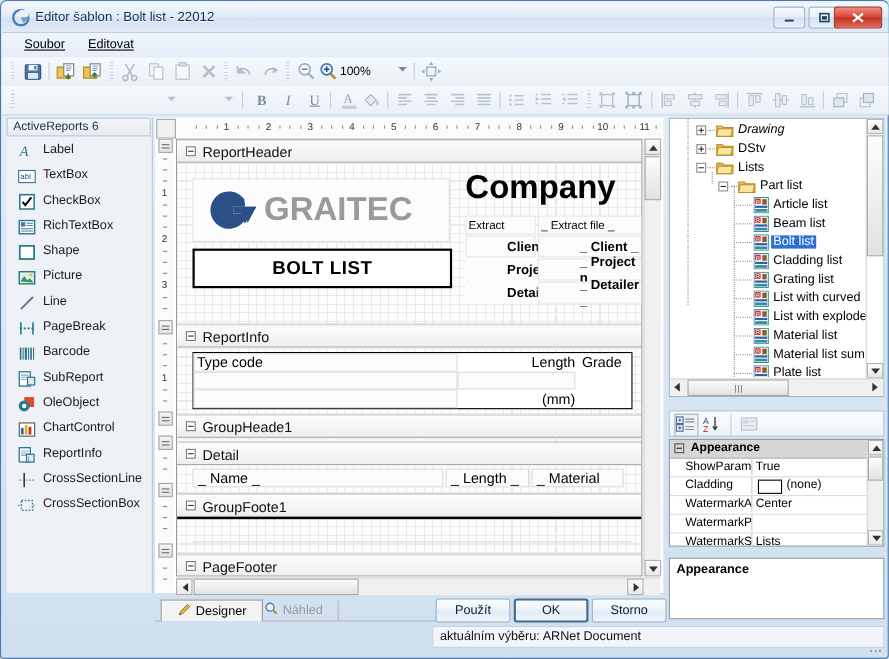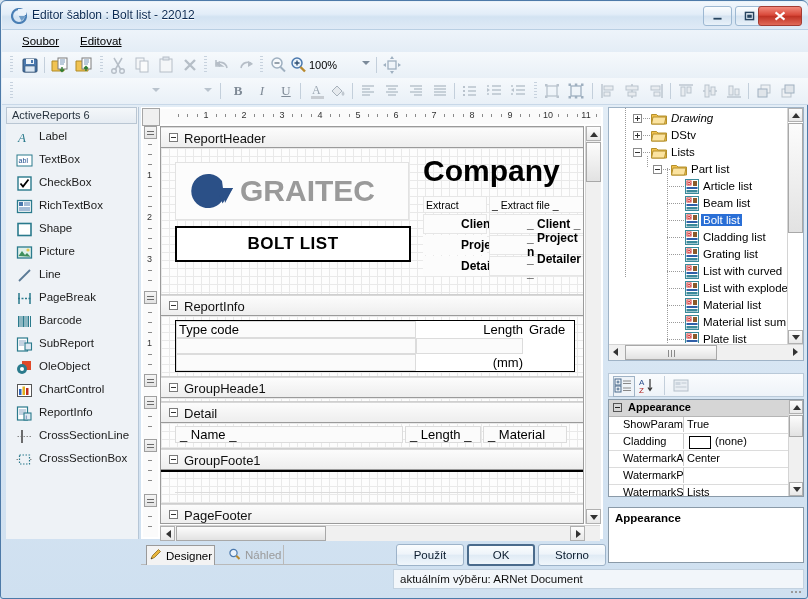--- a/index.html
+++ b/index.html
@@ -310,21 +310,21 @@
       radial-gradient(circle 1px at 5px 4px,#9a9a9a 99%,transparent),
       radial-gradient(circle 1px at 9px 4px,#9a9a9a 99%,transparent),
       radial-gradient(circle 1px at 9px 0px,#9a9a9a 99%,transparent);
   }
   
   #tabstrip{
     position:absolute;left:140px;top:544px;width:300px;height:20px;
   }
   .dtab{
     position:absolute;top:0;height:20px;box-sizing:border-box;
-    display:flex;align-items:center;padding:0 2px;font-size:11.5px;
+    display:flex;align-items:center;padding:0 14px;font-size:11.5px;
   }
   #tab-designer{
     left:5px;background:#f3f3f3;border:1px solid #9a9a9a;border-bottom:none;color:#000;
   }
   #tab-nahled{
     left:85px;background:transparent;color:#9a9a9a;border-right:1px solid #b9b9b9;
   }
   #tabline{
     position:absolute;left:0;top:19px;width:300px;height:1px;background:#b9b9b9;
   }

